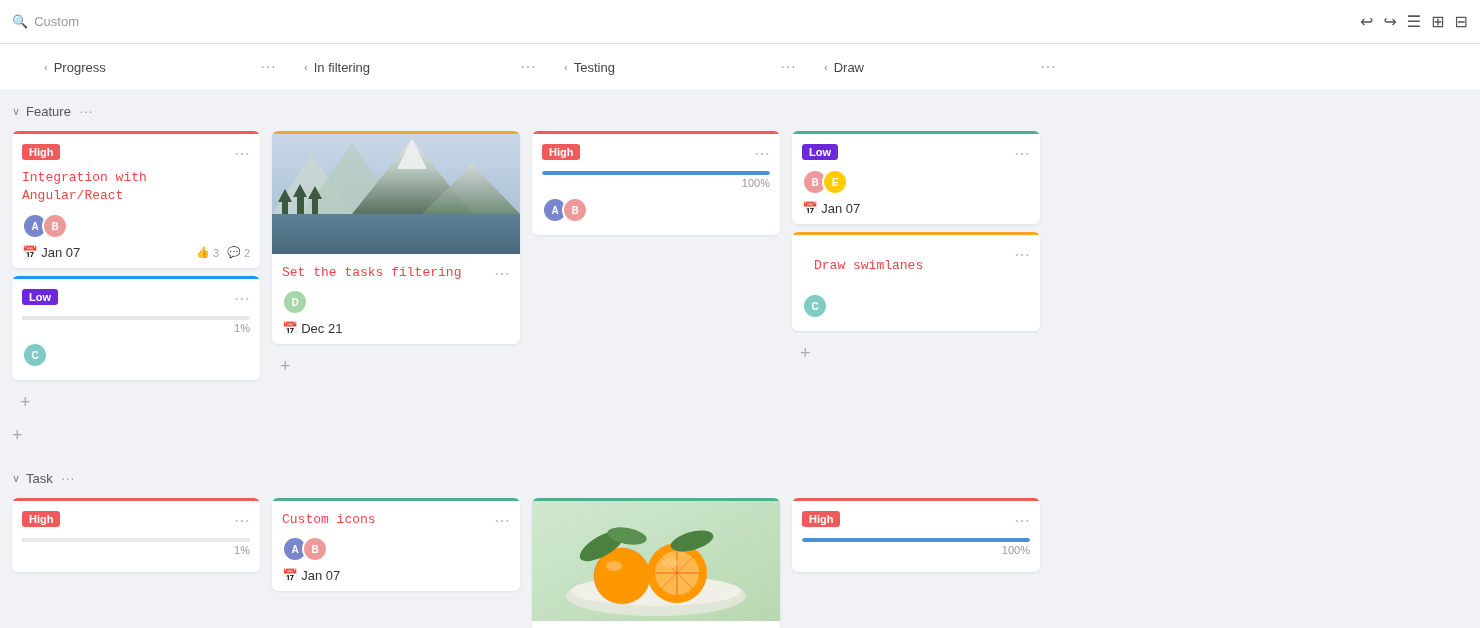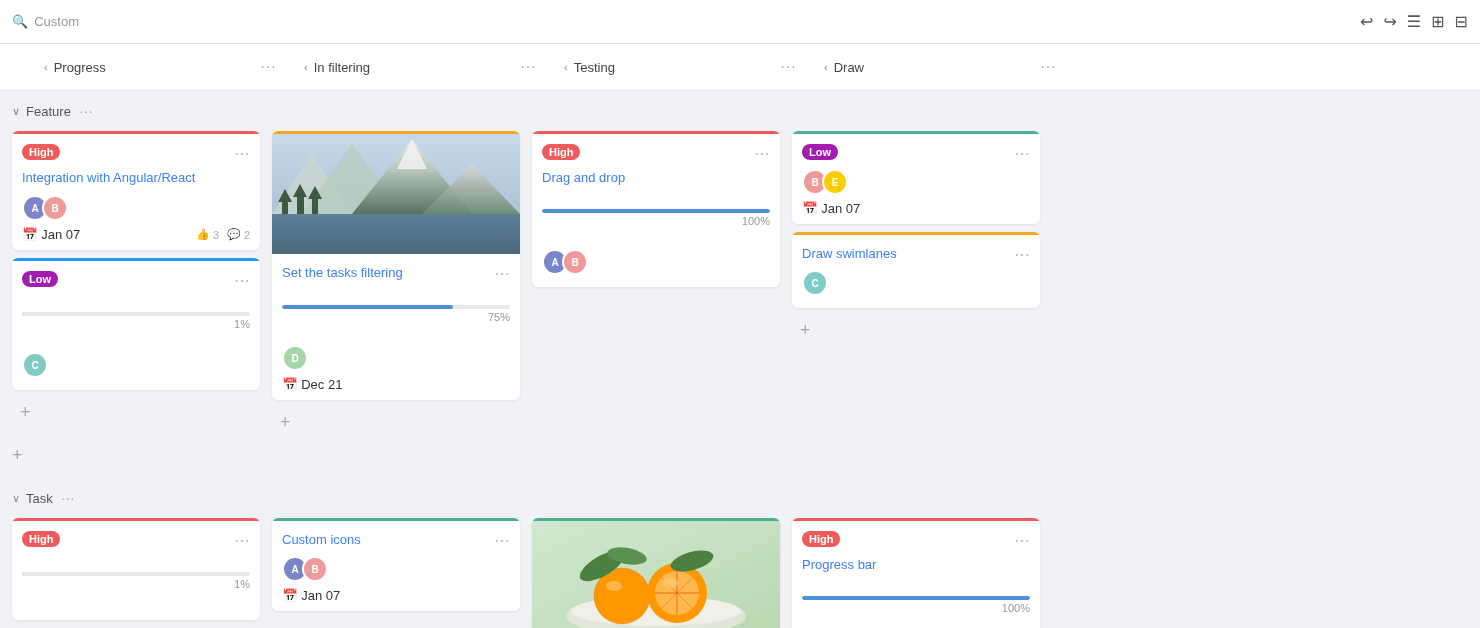--- a/index.html
+++ b/index.html
@@ -135,39 +135,40 @@
     }
     .card-header {
       display: flex;
       justify-content: space-between;
       align-items: flex-start;
       margin-bottom: 6px;
     }
     .priority-badge {
       display: inline-block;
       padding: 2px 7px;
-      border-radius: 8px;
+      border-radius: 3px;
       font-size: 11px;
       font-weight: 600;
       color: #fff;
     }
     .priority-high { background: #f05a5a; }
-    .priority-low { background: #a21caf; }
+    .priority-low { background: #6d28d9; }
     .card-dots { color: #bbb; cursor: pointer; font-size: 16px; }
 
     .card-title {
       font-size: 13px;
-      color: #3b82f6;
+      color: #ef4444;
       margin-bottom: 8px;
       line-height: 1.4;
+      font-family: Liberation Mono, monospace;
     }
 
     
     .progress-wrap {
-      margin: 22px 0;
+      margin: 8px 0;
     }
     .progress-bar-track {
       height: 4px;
       background: #e8e8e8;
       border-radius: 2px;
       overflow: hidden;
       position: relative;
     }
     .progress-bar-fill {
       height: 100%;
@@ -412,26 +413,20 @@
               <polygon points="43,52 36,65 50,65" fill="#3d5a40"></polygon>
 
               <rect x="0" y="80" width="248" height="40" fill="#406880" opacity="0.4"></rect>
             </svg>
           </div>
           <div class="card-body">
             <div class="card-header">
               <span class="card-title" style="margin:0;">Set the tasks filtering</span>
               <span class="card-dots">⋯</span>
             </div>
-            <div class="progress-wrap">
-              <div class="progress-bar-track">
-                <div class="progress-bar-fill" style="width:75%; background:#4a90d9;"></div>
-              </div>
-              <div class="progress-label">75%</div>
-            </div>
             <div class="avatars">
               <div class="avatar avatar-4">D</div>
             </div>
             <div class="card-footer">
               <div class="meta-item">
                 <span>📅</span>
                 <span>Dec 21</span>
               </div>
             </div>
           </div>
@@ -441,21 +436,20 @@
 
       <div class="kanban-cell">
 
         <div class="card">
           <div class="card-top-border" style="background:#f05a5a;"></div>
           <div class="card-body">
             <div class="card-header">
               <span class="priority-badge priority-high">High</span>
               <span class="card-dots">⋯</span>
             </div>
-            <div class="card-title">Drag and drop</div>
             <div class="progress-wrap">
               <div class="progress-bar-track">
                 <div class="progress-bar-fill" style="width:100%; background:#4a90d9;"></div>
               </div>
               <div class="progress-label">100%</div>
             </div>
             <div class="avatars">
               <div class="avatar avatar-1">A</div>
               <div class="avatar avatar-2">B</div>
             </div>
@@ -482,21 +476,21 @@
                 <span>Jan 07</span>
               </div>
             </div>
           </div>
         </div>
 
         <div class="card">
           <div class="card-top-border" style="background:#f5a623;"></div>
           <div class="card-body">
             <div class="card-header">
-              <span class="card-title" style="margin:0;">Draw swimlanes</span>
+              <span class="card-title" style="margin:12px;">Draw swimlanes</span>
               <span class="card-dots">⋯</span>
             </div>
             <div class="avatars">
               <div class="avatar avatar-3">C</div>
             </div>
           </div>
         </div>
 
         <div class="add-card-btn">+</div>
       </div>
@@ -599,21 +593,20 @@
 
       <div class="kanban-cell">
 
         <div class="card">
           <div class="card-top-border" style="background:#f05a5a;"></div>
           <div class="card-body">
             <div class="card-header">
               <span class="priority-badge priority-high">High</span>
               <span class="card-dots">⋯</span>
             </div>
-            <div class="card-title">Progress bar</div>
             <div class="progress-wrap">
               <div class="progress-bar-track">
                 <div class="progress-bar-fill" style="width:100%; background:#4a90d9;"></div>
               </div>
               <div class="progress-label">100%</div>
             </div>
           </div>
         </div>
       </div>
     </div>

